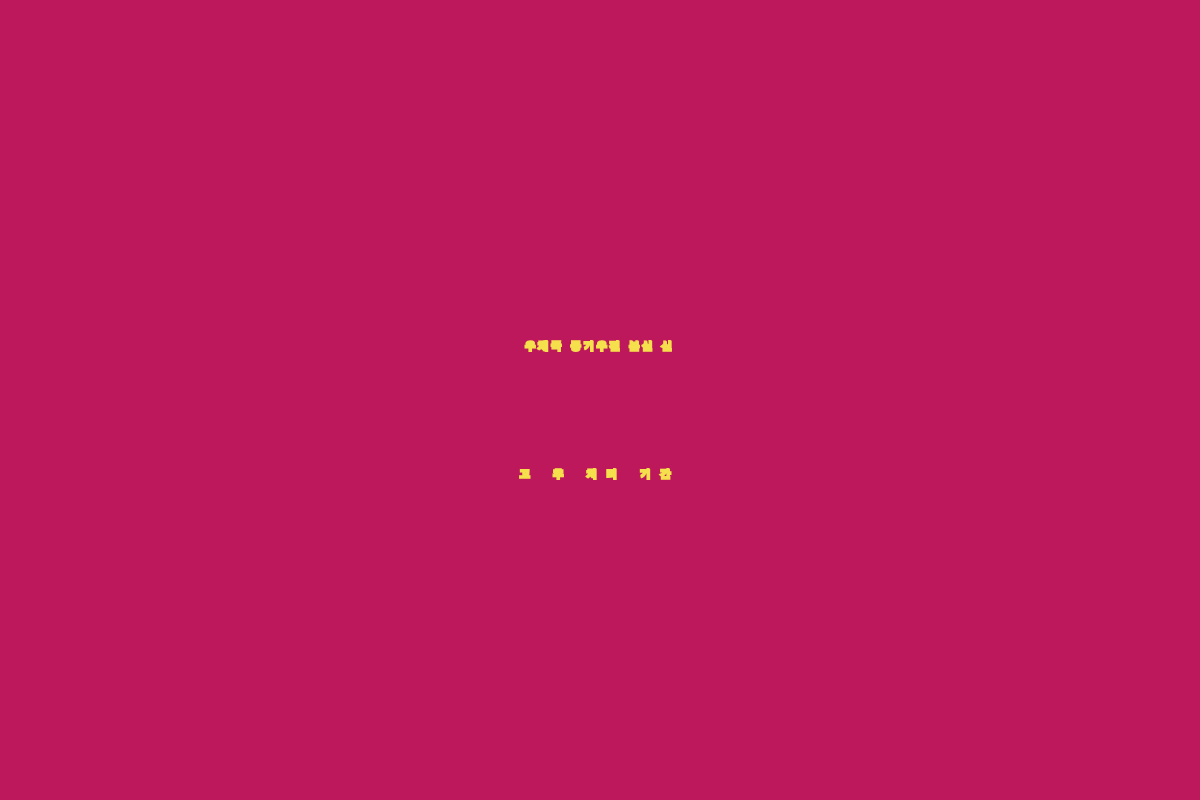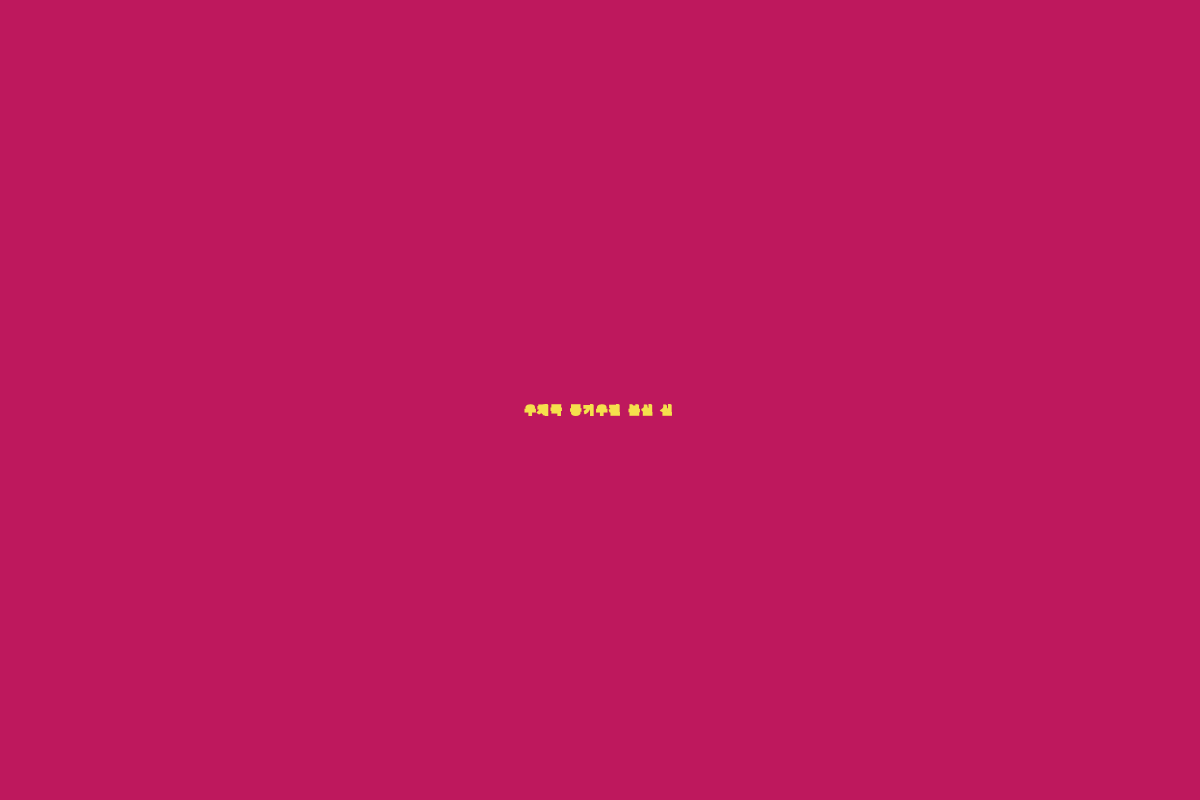--- a/index.html
+++ b/index.html
@@ -77,16 +77,17 @@
 </style>
 </head>
 <body>
 
 <div id="banner" style="background: #be185d;">
 
   <div id="headline-block">
 
     <span class="headline-line line-1" style="color: rgb(245, 224, 77); -webkit-text-stroke: 2.5px rgb(245, 224, 77); font-size: 10px;">우체국 등기우편 분실 신</span>
 
+    <span class="headline-line line-2" style="color: rgb(245, 224, 77); -webkit-text-stroke: 2.5px rgb(245, 224, 77); font-size: 10px;">고 후 처리 기간</span>
 
   </div>
 
 </div>
 
 </body></html>

